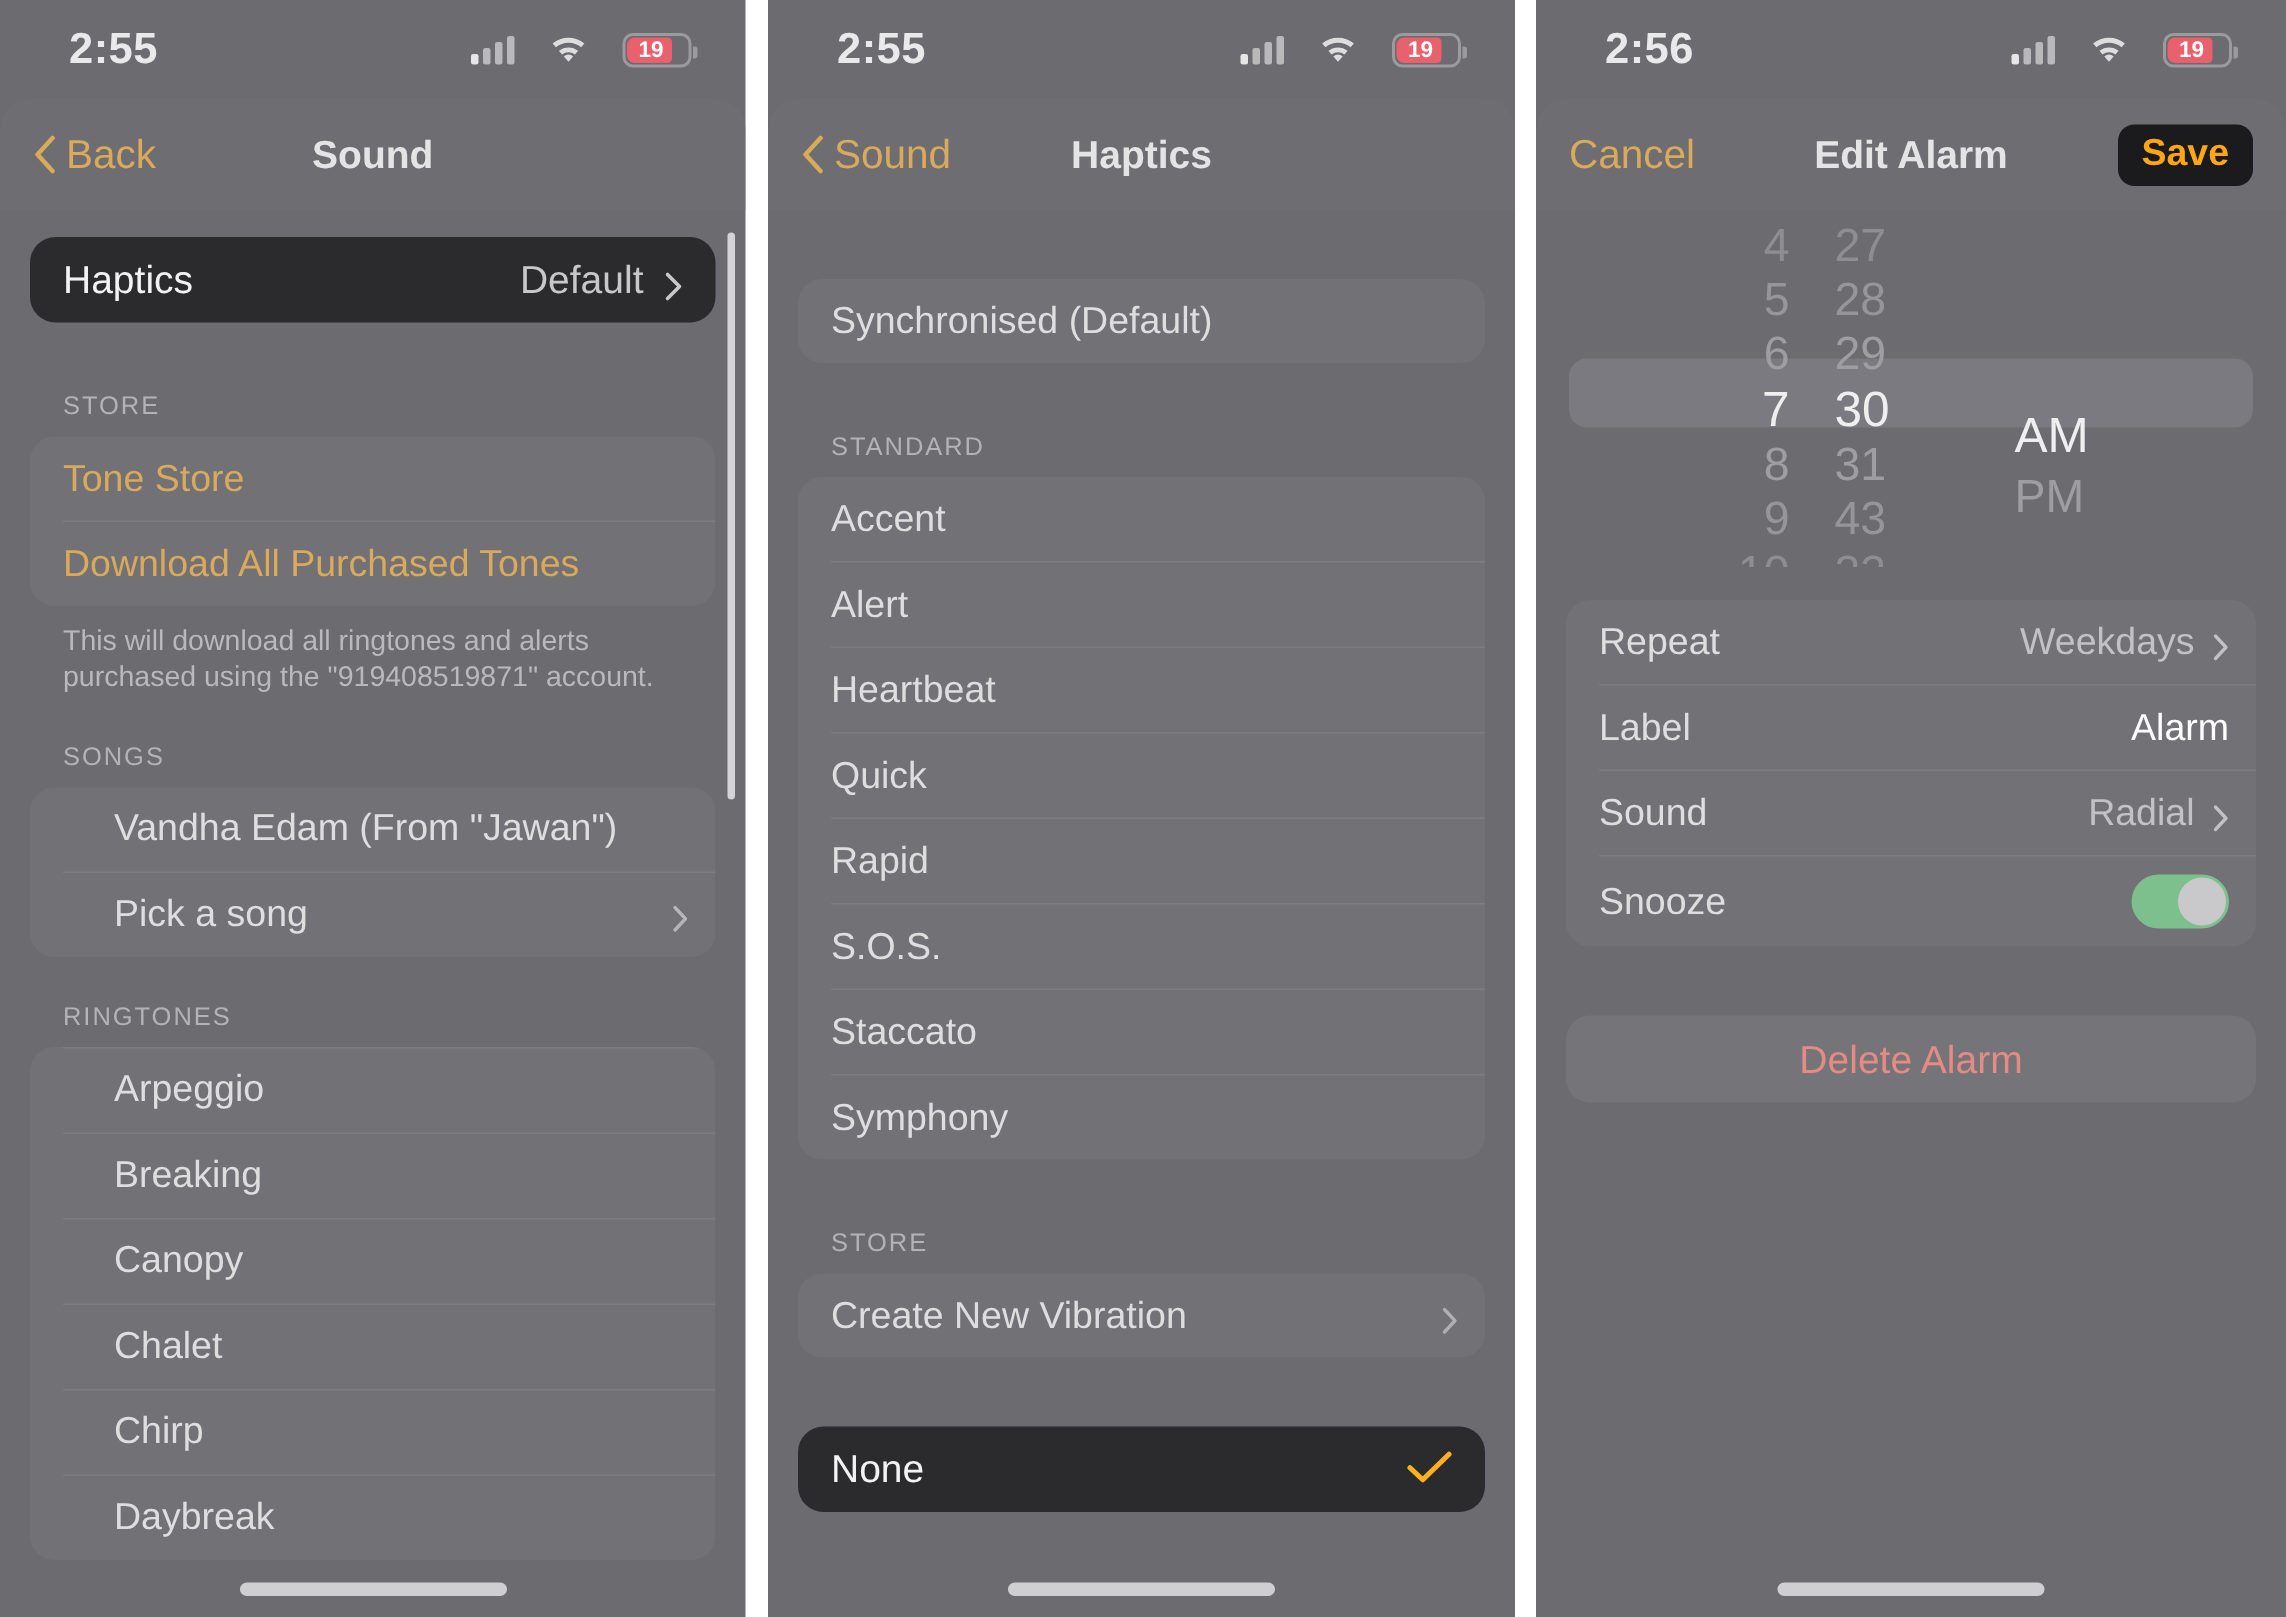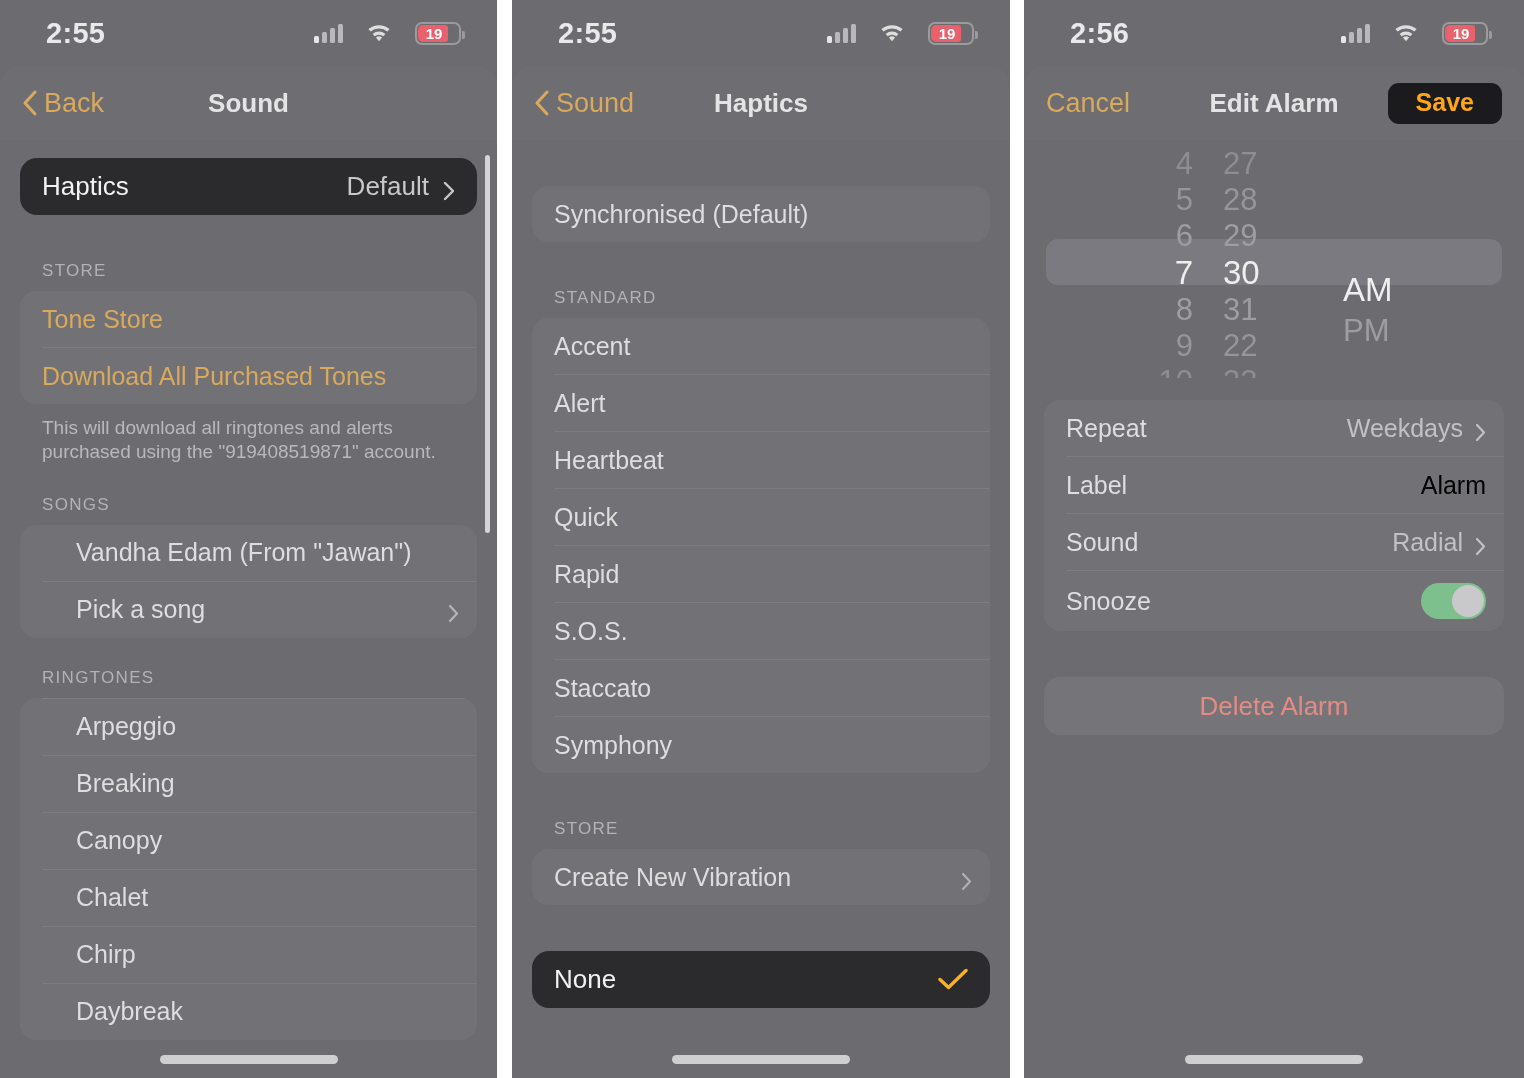--- a/index.html
+++ b/index.html
@@ -95,21 +95,21 @@
     white-space: nowrap;
   }
   .nav-action {
     font-size: 27px; color: #d9a95c; white-space: nowrap;
   }
   .save-btn {
     background: #1b1b1d;
     color: #ffa617;
     font-size: 25px;
     font-weight: 700;
-    padding: 7px 28px 9px;
+    padding: 7px 16px 9px;
     border-radius: 11px;
     line-height: 1;
   }
 
   
   .content { position: relative; padding: 0 20px; }
   .group {
     background: #717176;
     border-radius: 16px;
     overflow: hidden;
@@ -117,21 +117,21 @@
   .row {
     position: relative;
     display: flex; align-items: center;
     min-height: 56px;
     padding: 0 18px 0 22px;
     color: #dededf;
     font-size: 25px;
   }
   .row .label { flex: 1 1 auto; white-space: nowrap; overflow: hidden; }
   .row .value { color: #c2c2c4; font-size: 25px; white-space: nowrap; }
-  .row .value.dim { color: #000000; }
+  .row .value.dim { color: #ffffff; }
   .row .chev { margin-left: 12px; width: 11px; height: 19px; flex: none; }
   .row.accent .label { color: #d9a95c; }
   .section-header {
     font-size: 17px;
     letter-spacing: 1.3px;
     color: #b3b3b6;
     padding: 0 0 10px 22px;
   }
   .footnote {
     font-size: 19px;
@@ -520,21 +520,21 @@
           <div class="cell">8</div>
           <div class="cell c2">9</div>
           <div class="cell c1">10</div>
         </div>
         <div class="col mins">
           <div class="cell c1">27</div>
           <div class="cell c2">28</div>
           <div class="cell">29</div>
           <div class="cell sel">30</div>
           <div class="cell">31</div>
-          <div class="cell c2">22</div>
+          <div class="cell c2">43</div>
           <div class="cell c1">33</div>
         </div>
         <div class="col ampm">
           <div class="spacer"></div>
           <div class="spacer"></div>
           <div class="spacer"></div>
           <div class="cell sel">AM</div>
           <div class="cell">PM</div>
         </div>
       </div>

